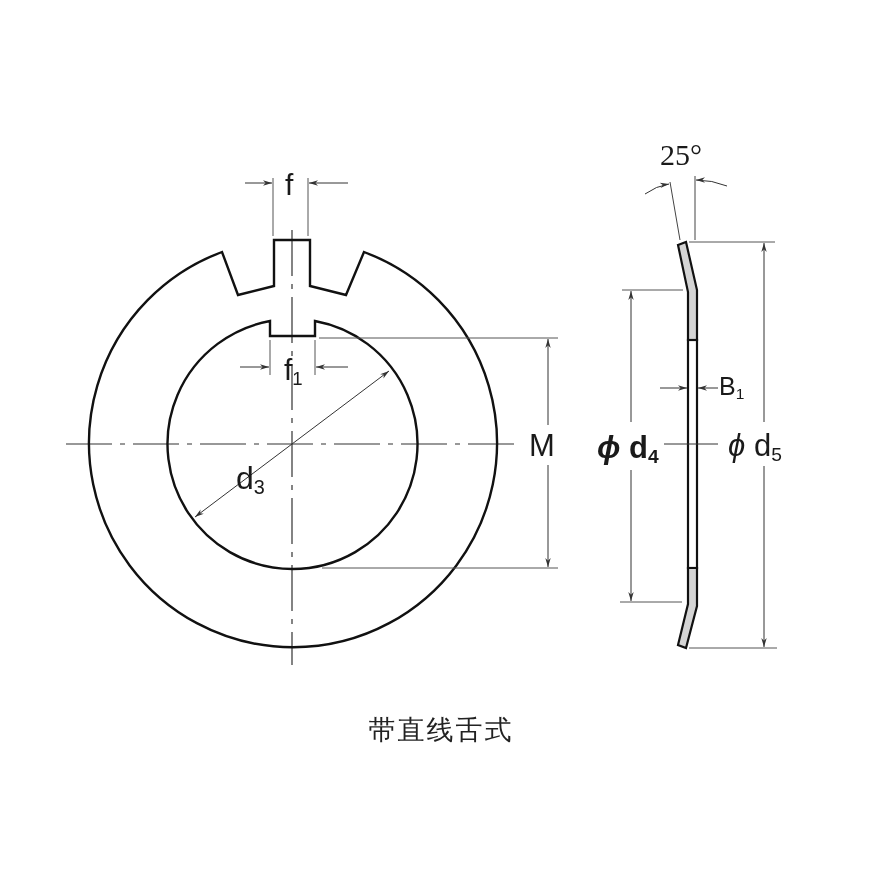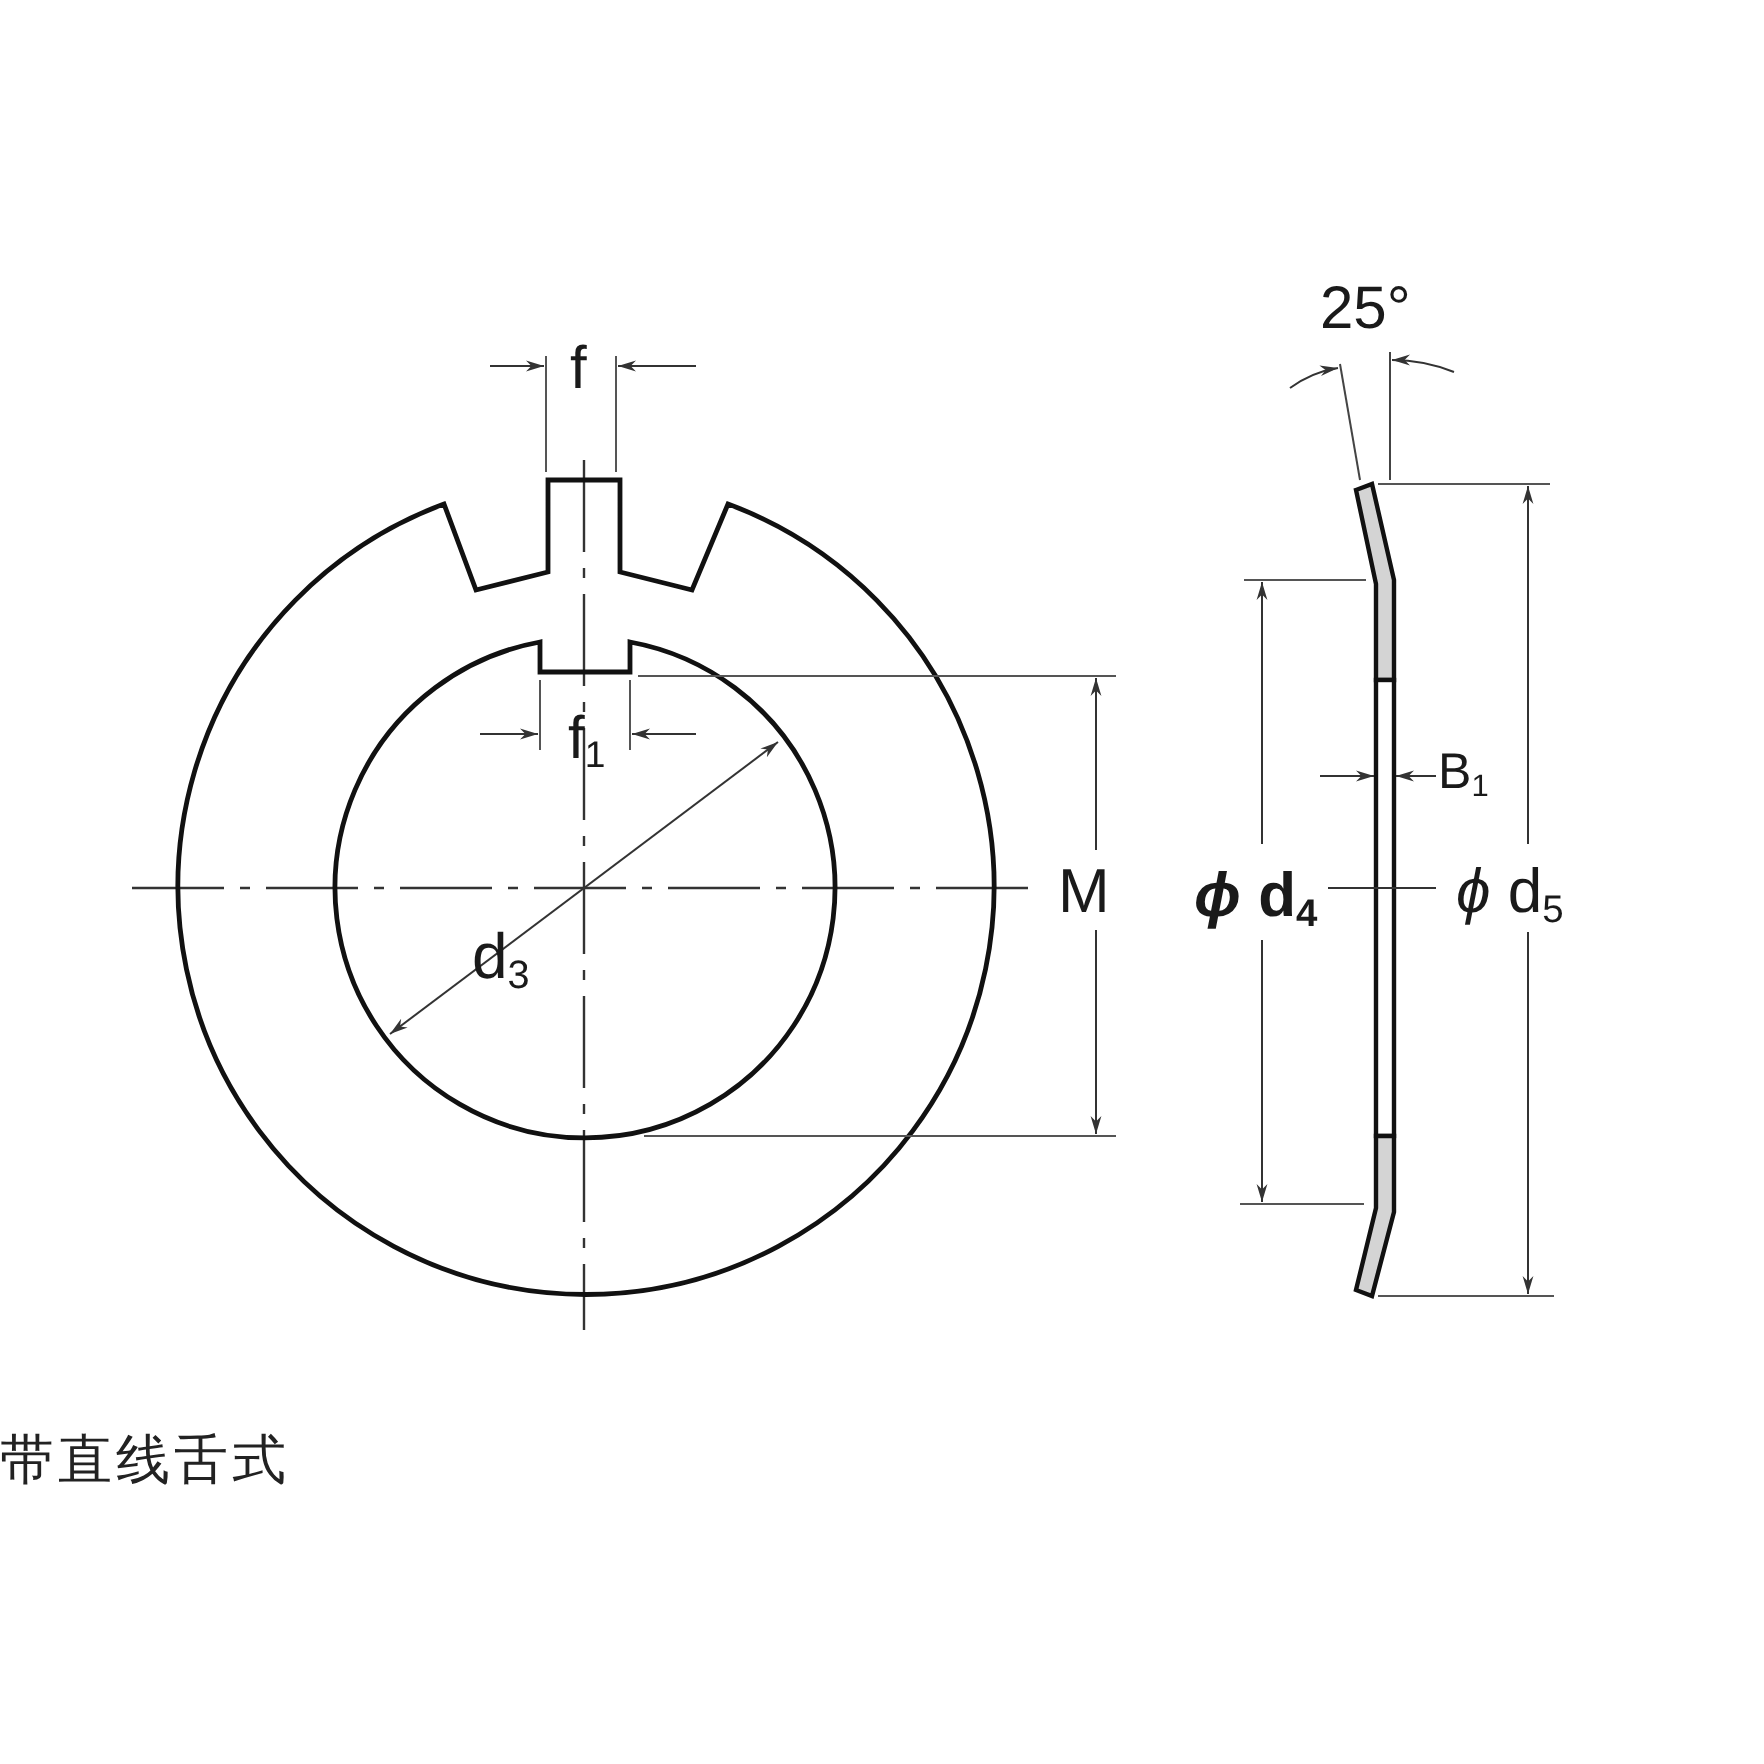--- a/index.html
+++ b/index.html
@@ -1,21 +1,21 @@
 <!DOCTYPE html>
 <html><head>
 <meta charset="utf-8">
 <style>
   html, body { margin: 0; padding: 0; background: #ffffff; }
   body { width: 882px; height: 882px; position: relative; overflow: hidden; }
   #drawing { position: absolute; left: 0; top: 0; width: 882px; height: 882px; }
   .lbl { position: absolute; font-family: "Liberation Sans", "DejaVu Sans", sans-serif; color: #1a1a1a; line-height: 1; white-space: nowrap; }
   .lbl sub { font-size: 0.62em; vertical-align: -0.25em; }
-  .serif { font-family: Liberation Sans, sans-serif; }
-  .caption { position: absolute; left: 0; width: 882px; top: 712px; font-family: "DejaVu Sans", sans-serif; font-size: 27px; color: #222; letter-spacing: 2px; }
+  .serif { font-family: Liberation Serif, serif; }
+  .caption { position: absolute; left: 0; width: 882px; top: 712px; text-align: center; font-family: "DejaVu Sans", sans-serif; font-size: 27px; color: #222; letter-spacing: 2px; }
 </style>
 </head>
 <body>
 
 <svg id="drawing" viewBox="0 0 882 882" xmlns="http://www.w3.org/2000/svg">
   <defs>
     <marker id="arr" viewBox="0 0 10 10" refX="10" refY="5" markerWidth="9" markerHeight="9" orient="auto-start-reverse" markerUnits="userSpaceOnUse">
       <path d="M0,2 L10,5 L0,8 L3,5 Z" fill="#333"></path>
     </marker>
   </defs>

